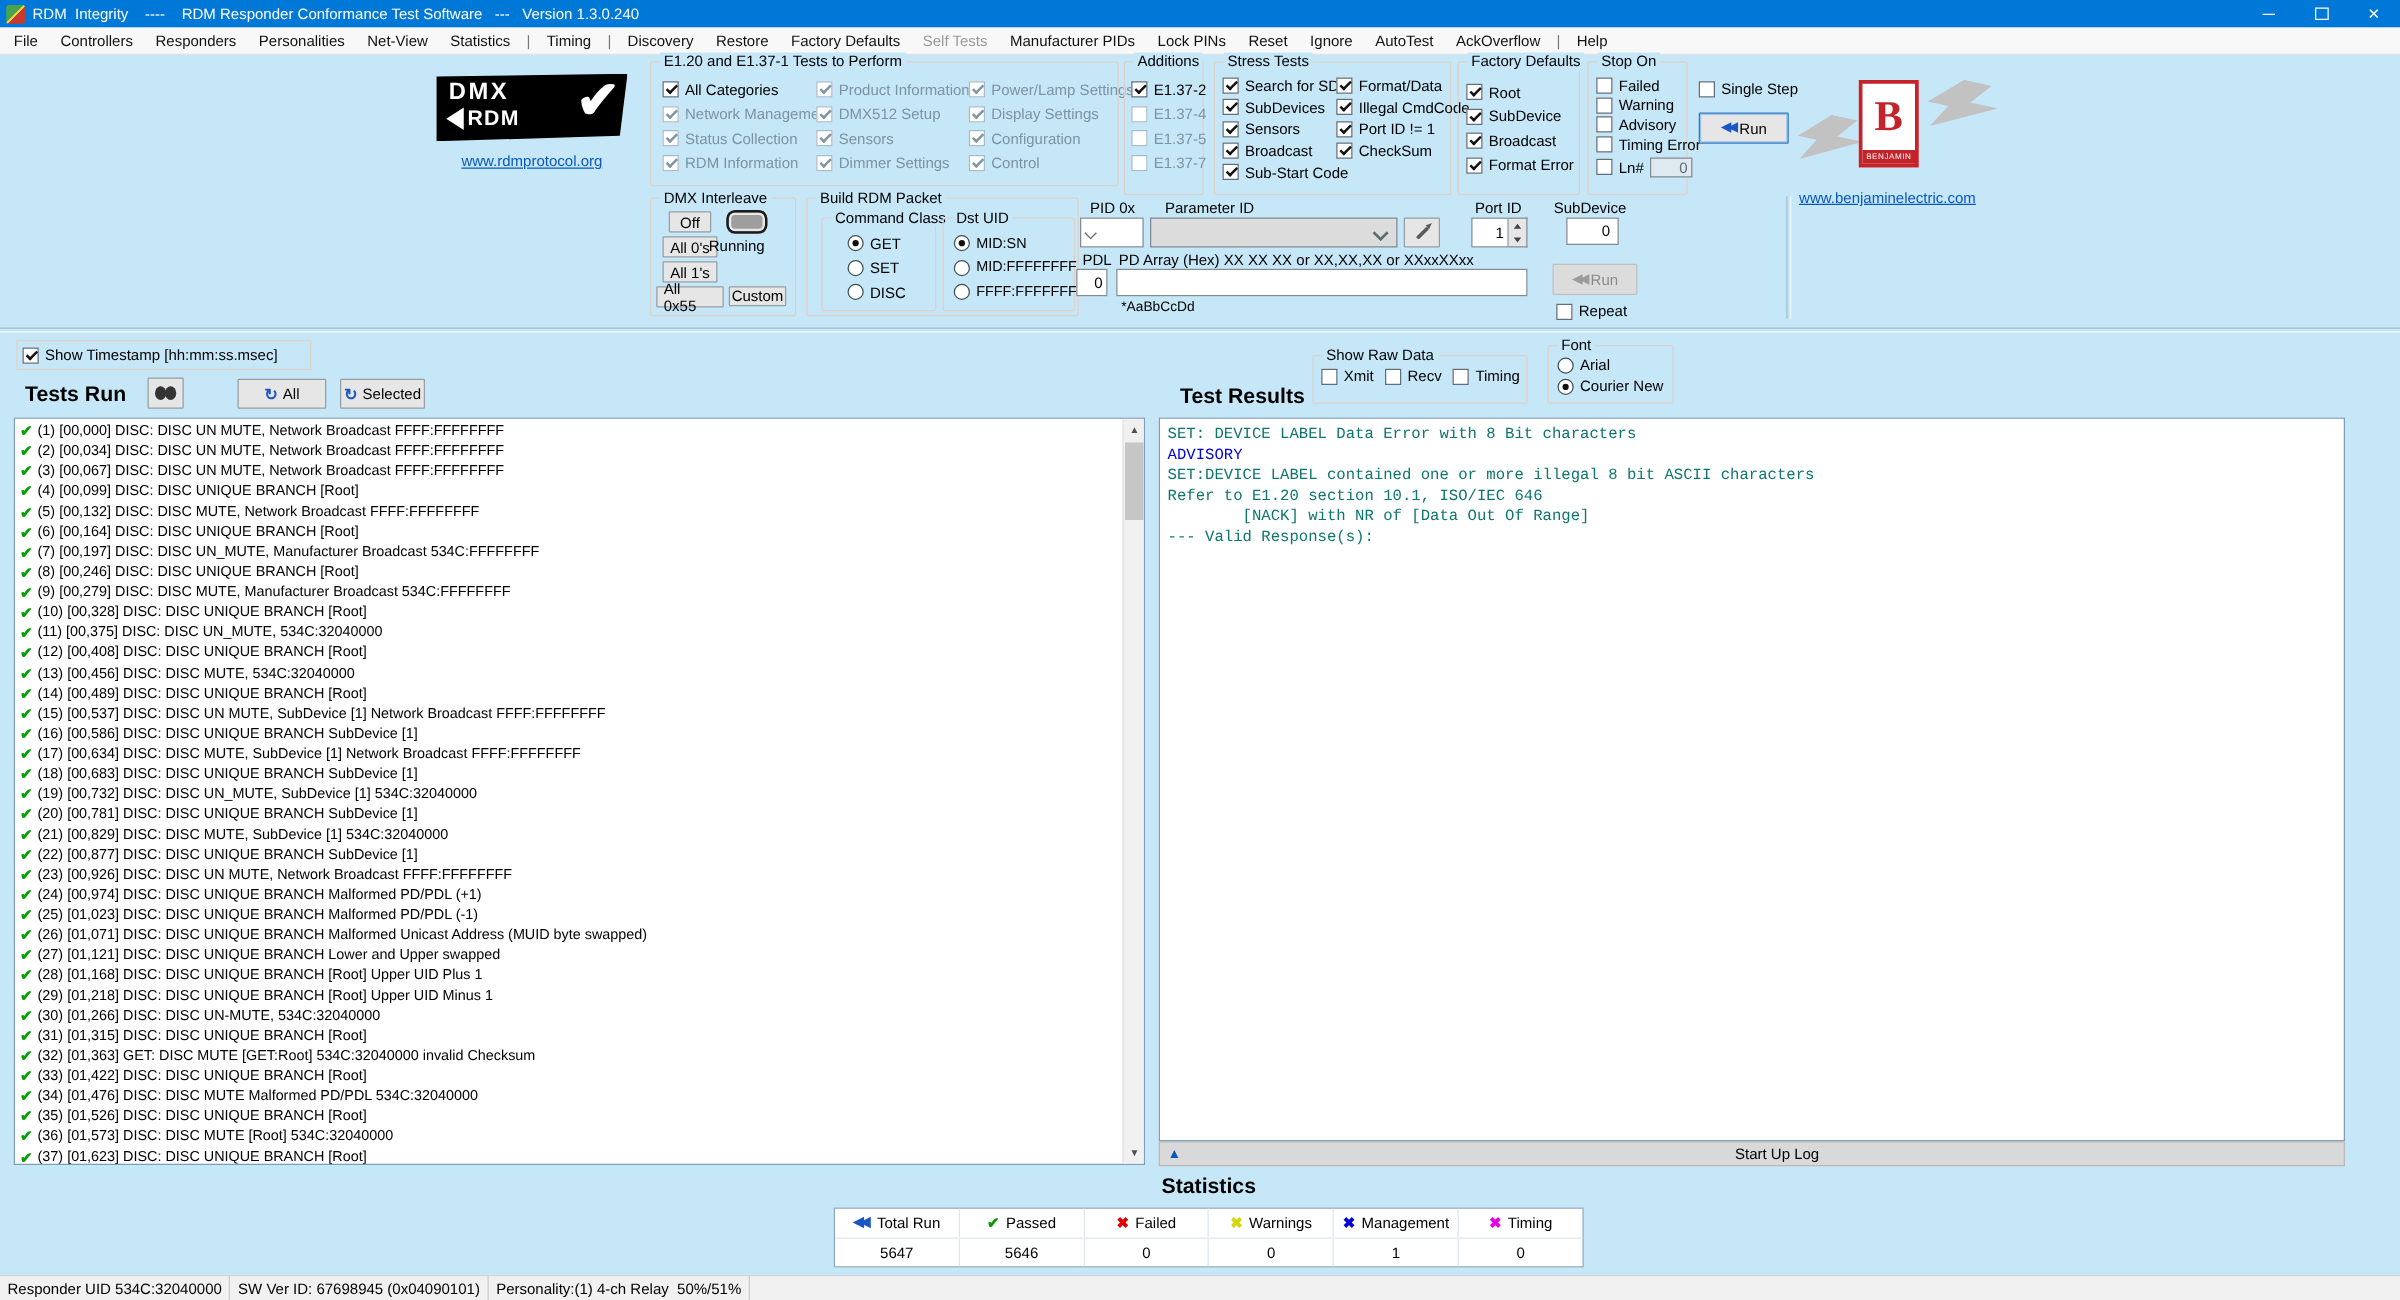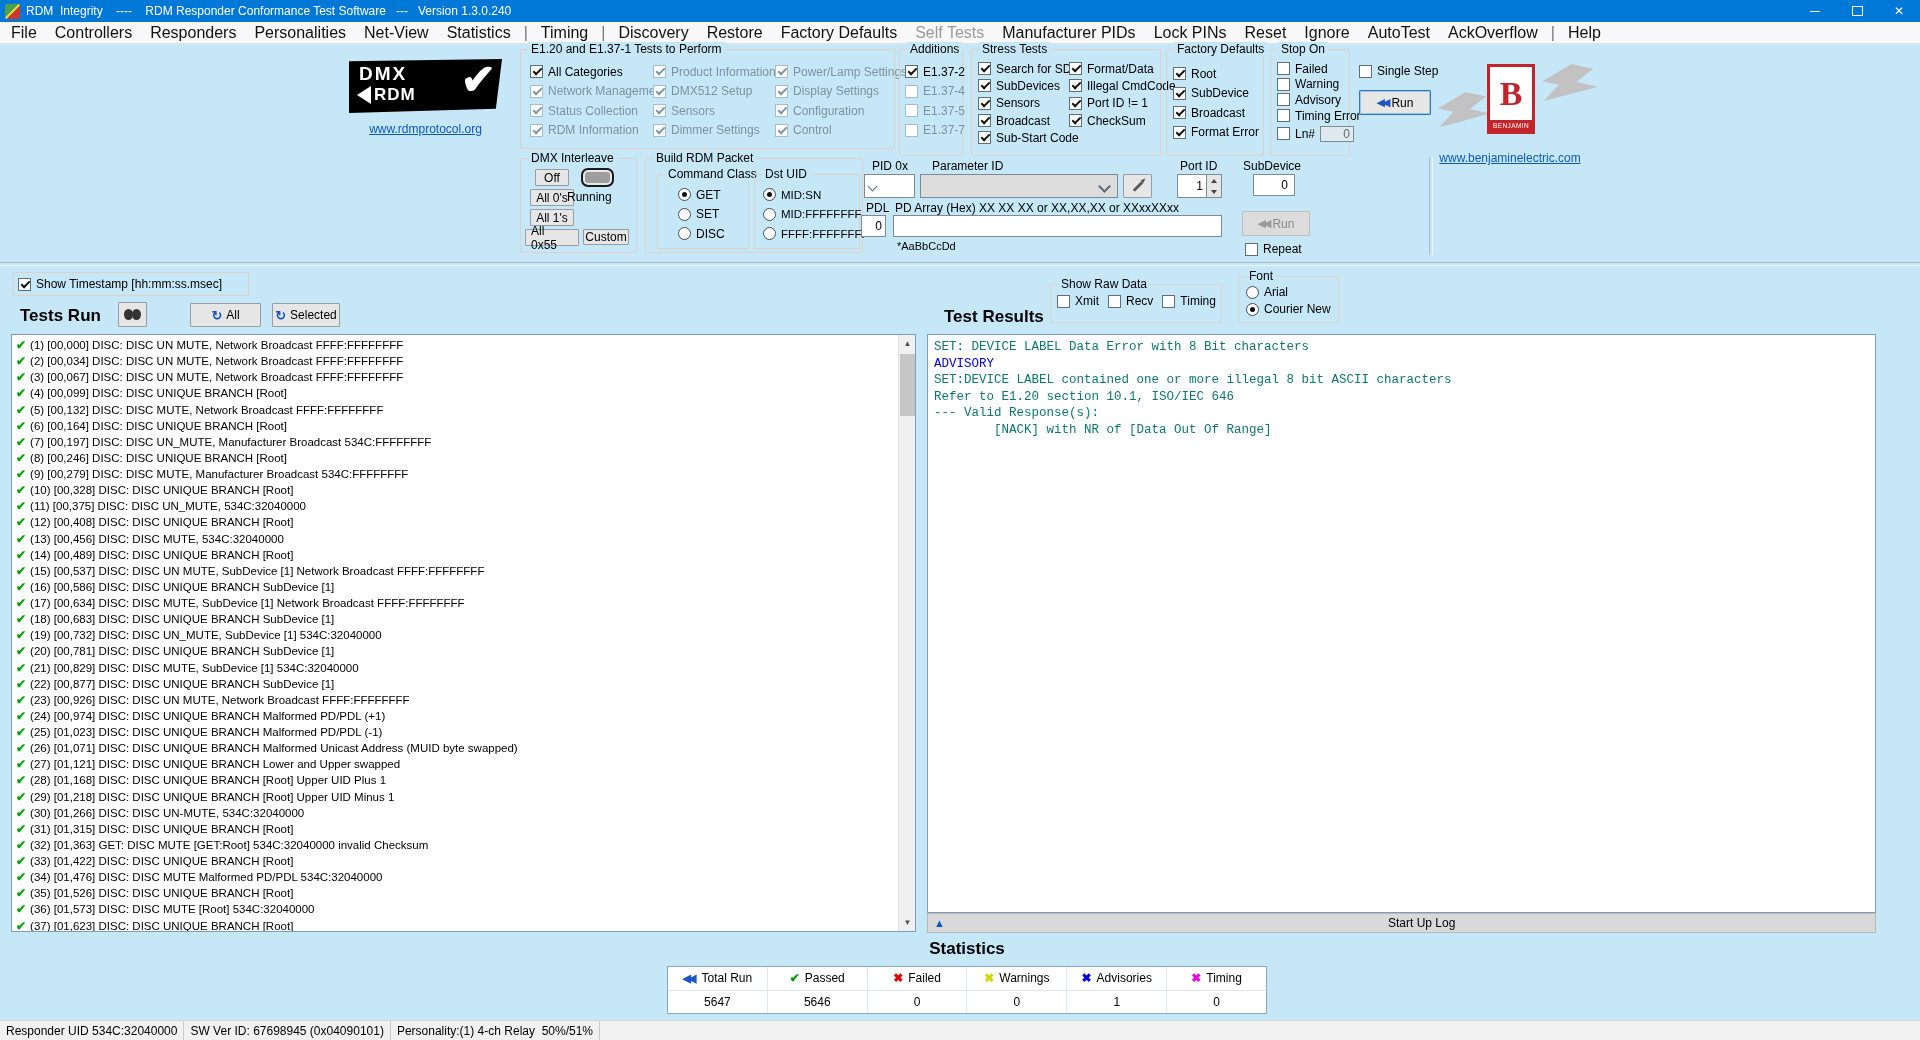--- a/index.html
+++ b/index.html
@@ -11,21 +11,21 @@
   .app-icon{width:15px;height:15px;margin:0 6px 0 5px;border-radius:2px;background:linear-gradient(135deg,#4aa34a 0 45%,#e8d33f 45% 55%,#c8392f 55%);flex:none;}
   .title-text{font-size:12px;white-space:pre;}
   .win-controls{margin-left:auto;display:flex;height:22px;}
   .win-btn{width:42px;height:22px;display:flex;align-items:center;justify-content:center;color:#fff;}
   .glyph-min{width:10px;height:1px;background:#fff;display:block;}
   .glyph-max{width:9px;height:8px;border:1px solid #fff;display:block;}
   .glyph-close{font-size:12px;line-height:1;}
 
   
   .menubar{position:absolute;left:0;top:22px;width:1920px;height:22px;background:#f8f8f8;border-bottom:1px solid #e2e2e2;display:flex;align-items:center;padding-left:2px;box-sizing:border-box;}
-  .menu-item{padding:0 9px;font-size:16px;color:#111;height:22px;display:flex;align-items:center;}
+  .menu-item{padding:0 9px;font-size:12px;color:#111;height:22px;display:flex;align-items:center;}
   .menu-item.dis{color:#9a9a9a;}
   .menu-item.sep{color:#777;padding:0 4px;}
 
   
   .abs{position:absolute;}
   .group{position:absolute;border:1px solid #ddd2ca;border-radius:2px;box-sizing:border-box;}
   .gtitle{position:absolute;top:-8px;left:7px;background:#c5e7f8;padding:0 3px;font-size:12px;white-space:nowrap;}
   .cbrow{display:flex;align-items:center;gap:5px;white-space:nowrap;}
   .rows-19 .cbrow{height:19.5px;}
   .rows-17 .cbrow{height:17.3px;}
@@ -692,22 +692,22 @@
     </div>
   </div>
 
   <div class="panel" style="left:927px;top:334px;width:949px;height:579px;padding:4px 0 0 6px;">
     <div>
 
     <div class="res-line">SET: DEVICE LABEL Data Error with 8 Bit characters</div>
         <div class="res-line advisory">ADVISORY</div>
         <div class="res-line">SET:DEVICE LABEL contained one or more illegal 8 bit ASCII characters</div>
         <div class="res-line">Refer to E1.20 section 10.1, ISO/IEC 646</div>
+        <div class="res-line">        [NACK] with NR of [Data Out Of Range]</div>
         <div class="res-line">--- Valid Response(s):</div>
-        <div class="res-line">        [NACK] with NR of [Data Out Of Range]</div>
       </div>
   </div>
 
   <div class="startup-bar">
     <span class="up-ic">▲</span>
     <span style="position:absolute;left:460px;">Start Up Log</span>
   </div>
 
   <div class="abs section-title" style="left:660px;top:939px;width:614px;text-align:center;">Statistics</div>
   <div class="stats-table">
@@ -724,21 +724,21 @@
         <div class="stats-cell">
           <span class="stat-ic ic-red">✖</span>
           <span>Failed</span>
         </div>
         <div class="stats-cell">
           <span class="stat-ic ic-yellow">✖</span>
           <span>Warnings</span>
         </div>
         <div class="stats-cell">
           <span class="stat-ic ic-blue">✖</span>
-          <span>Advisories</span>
+          <span>Management</span>
         </div>
         <div class="stats-cell">
           <span class="stat-ic ic-magenta">✖</span>
           <span>Timing</span>
         </div>
       </div>
     <div class="stats-row">
 
     <div class="stats-cell">
           <span>5647</span>

